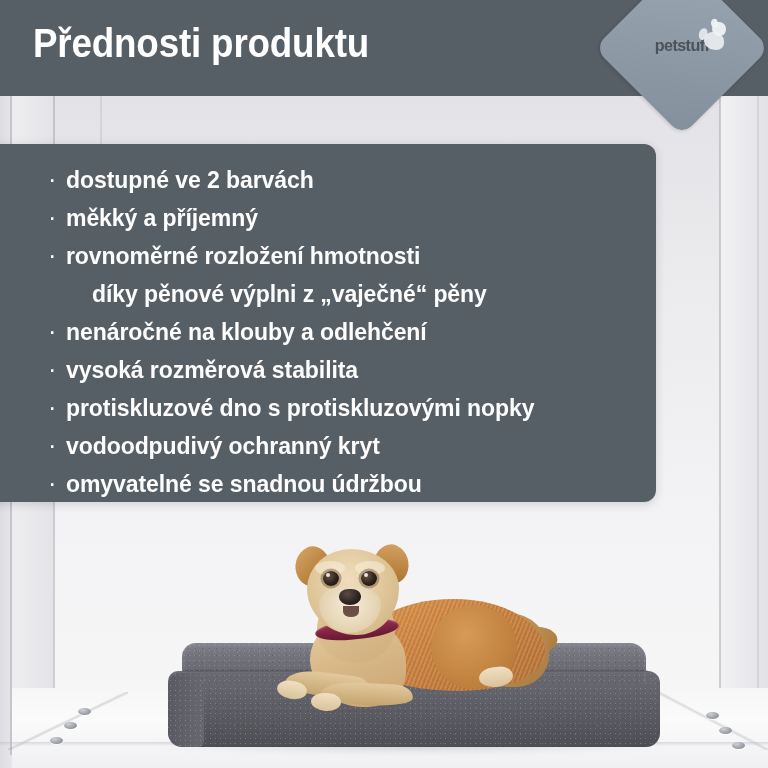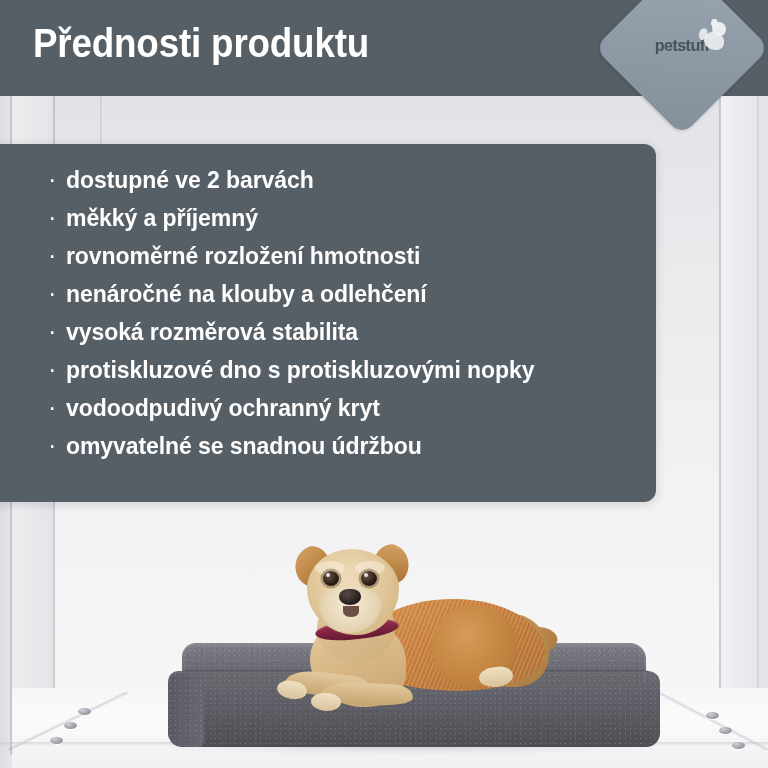--- a/index.html
+++ b/index.html
@@ -502,20 +502,24 @@
           <span class="feature-text">dostupné ve 2 barvách</span>
         </div>
         <div class="feature-row">
           <span class="feature-bullet">·</span>
           <span class="feature-text">měkký a příjemný</span>
         </div>
         <div class="feature-row">
           <span class="feature-bullet">·</span>
           <span class="feature-text">rovnoměrné rozložení hmotnosti</span>
         </div>
+        <div class="feature-row cont">
+          <span class="feature-bullet">·</span>
+          <span class="feature-text">díky pěnové výplni z „vaječné“ pěny</span>
+        </div>
         <div class="feature-row">
           <span class="feature-bullet">·</span>
           <span class="feature-text">nenáročné na klouby a odlehčení</span>
         </div>
         <div class="feature-row">
           <span class="feature-bullet">·</span>
           <span class="feature-text">vysoká rozměrová stabilita</span>
         </div>
         <div class="feature-row">
           <span class="feature-bullet">·</span>

